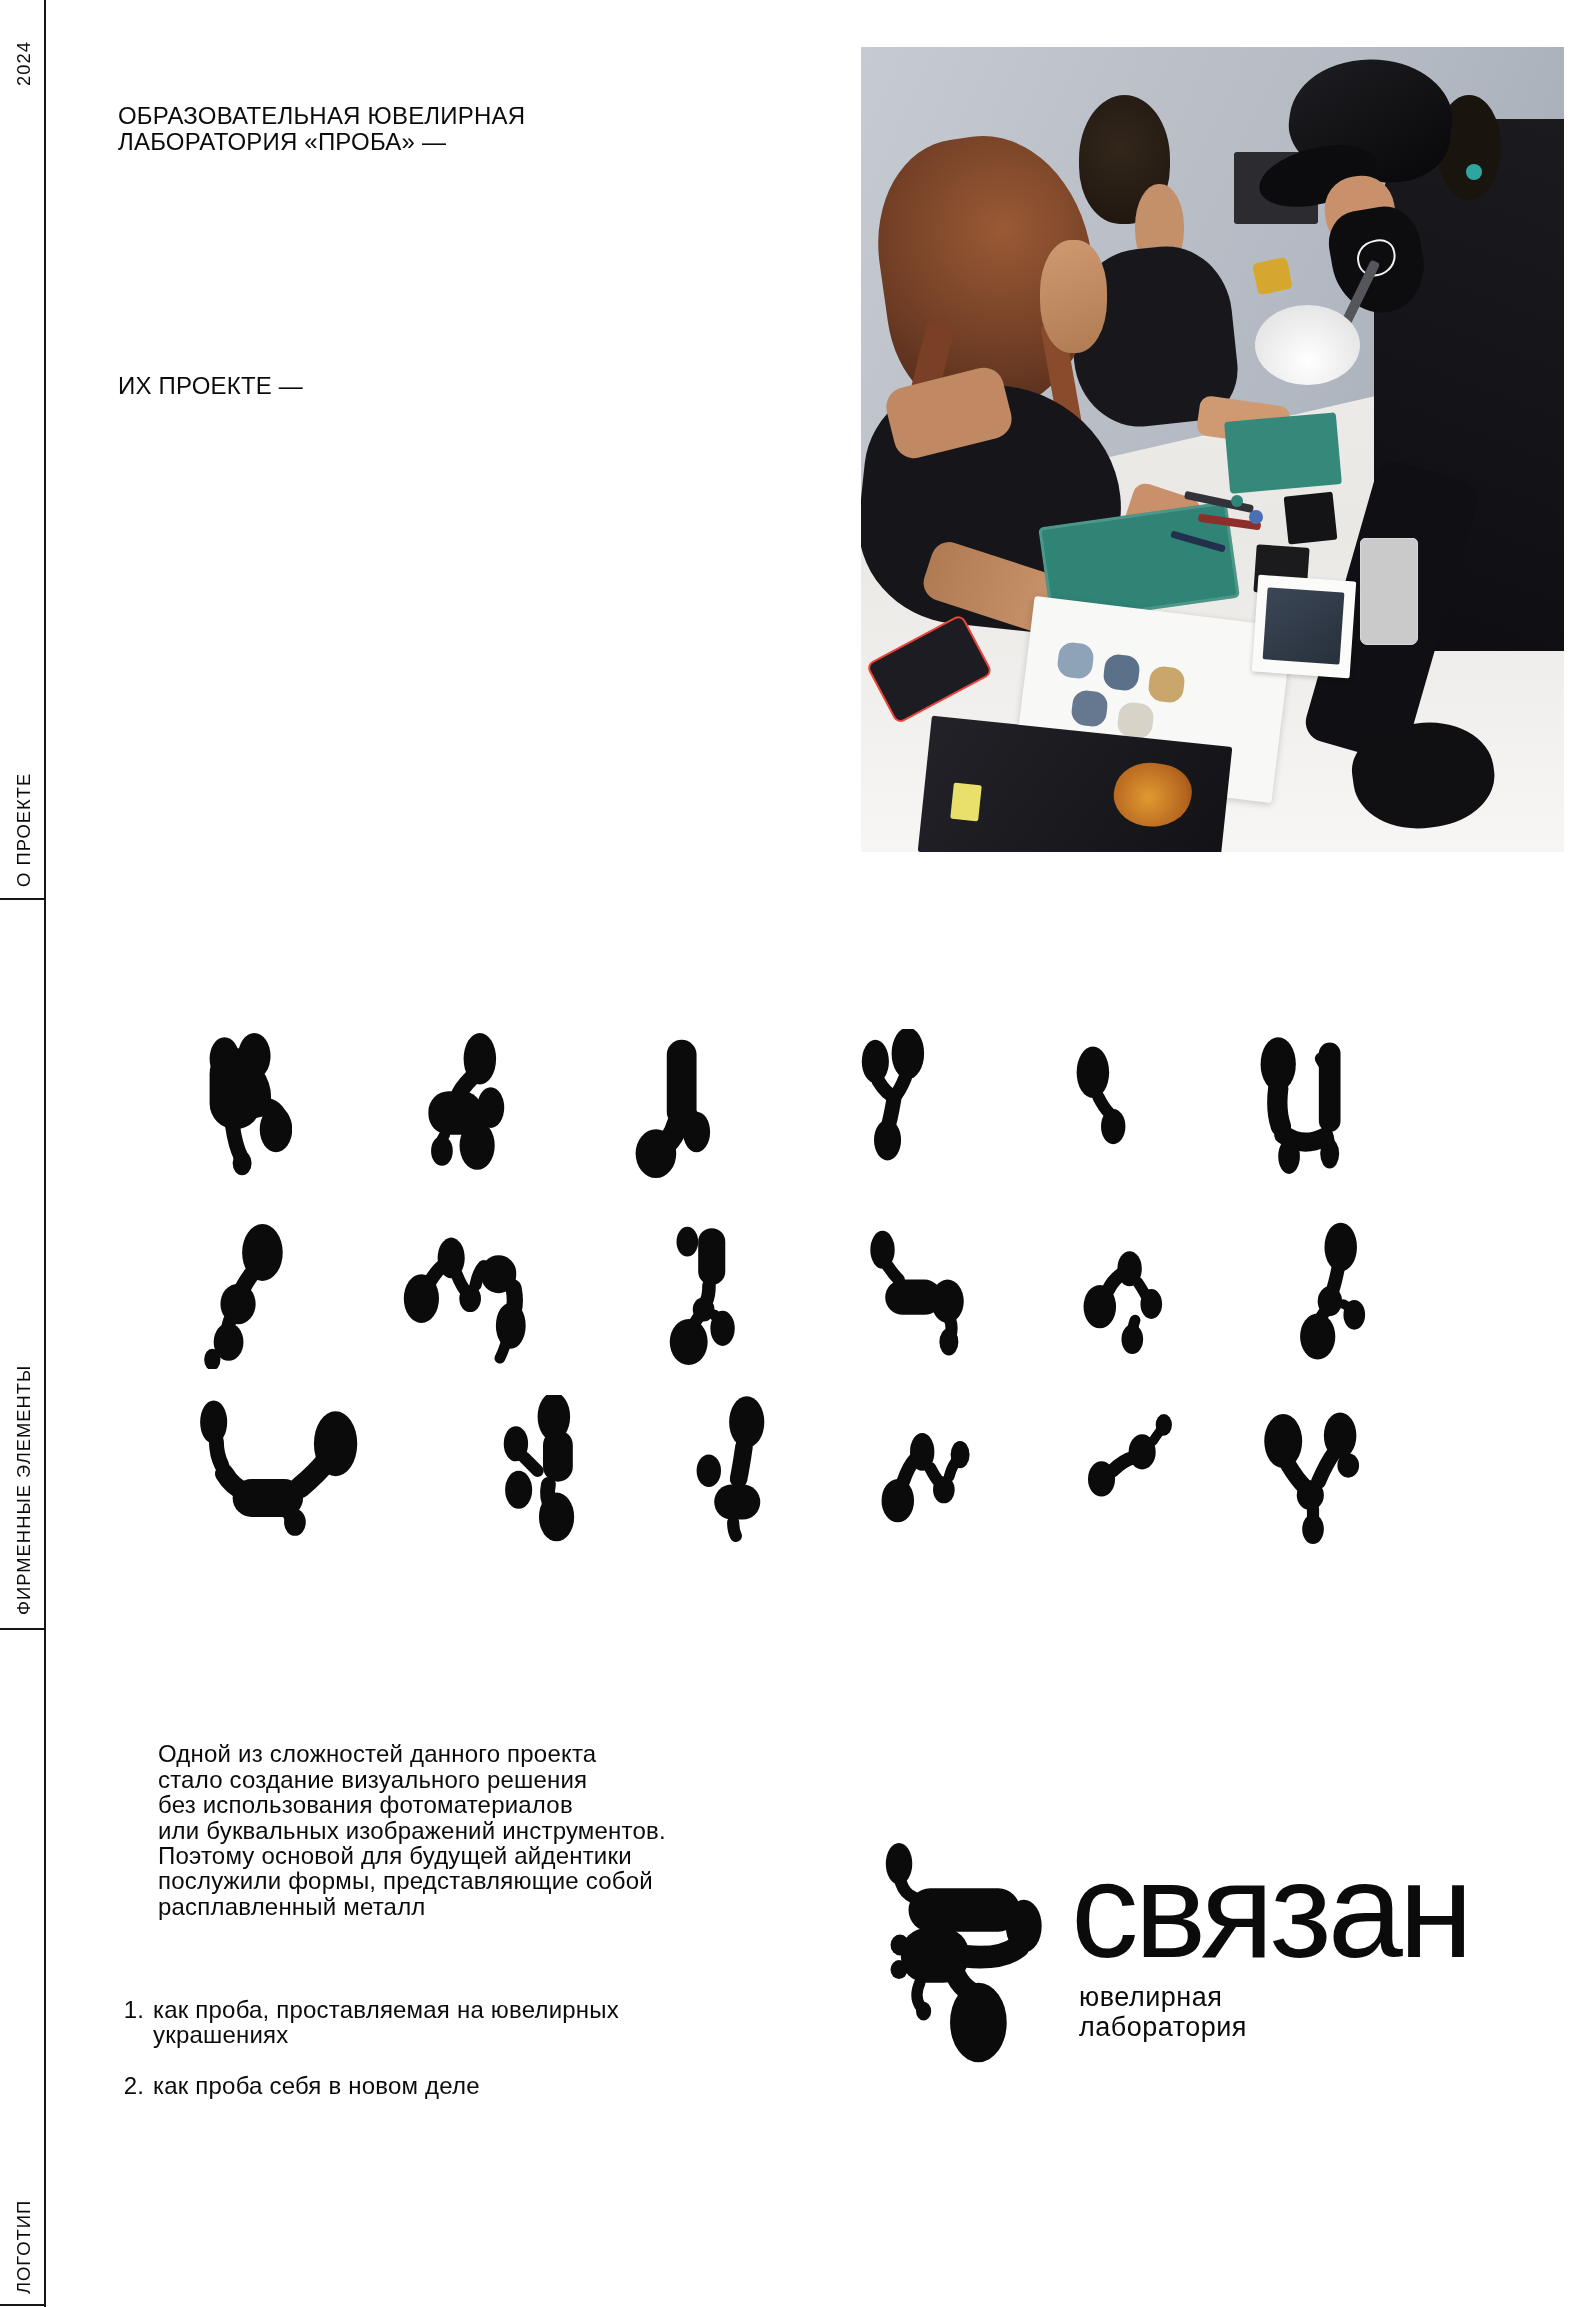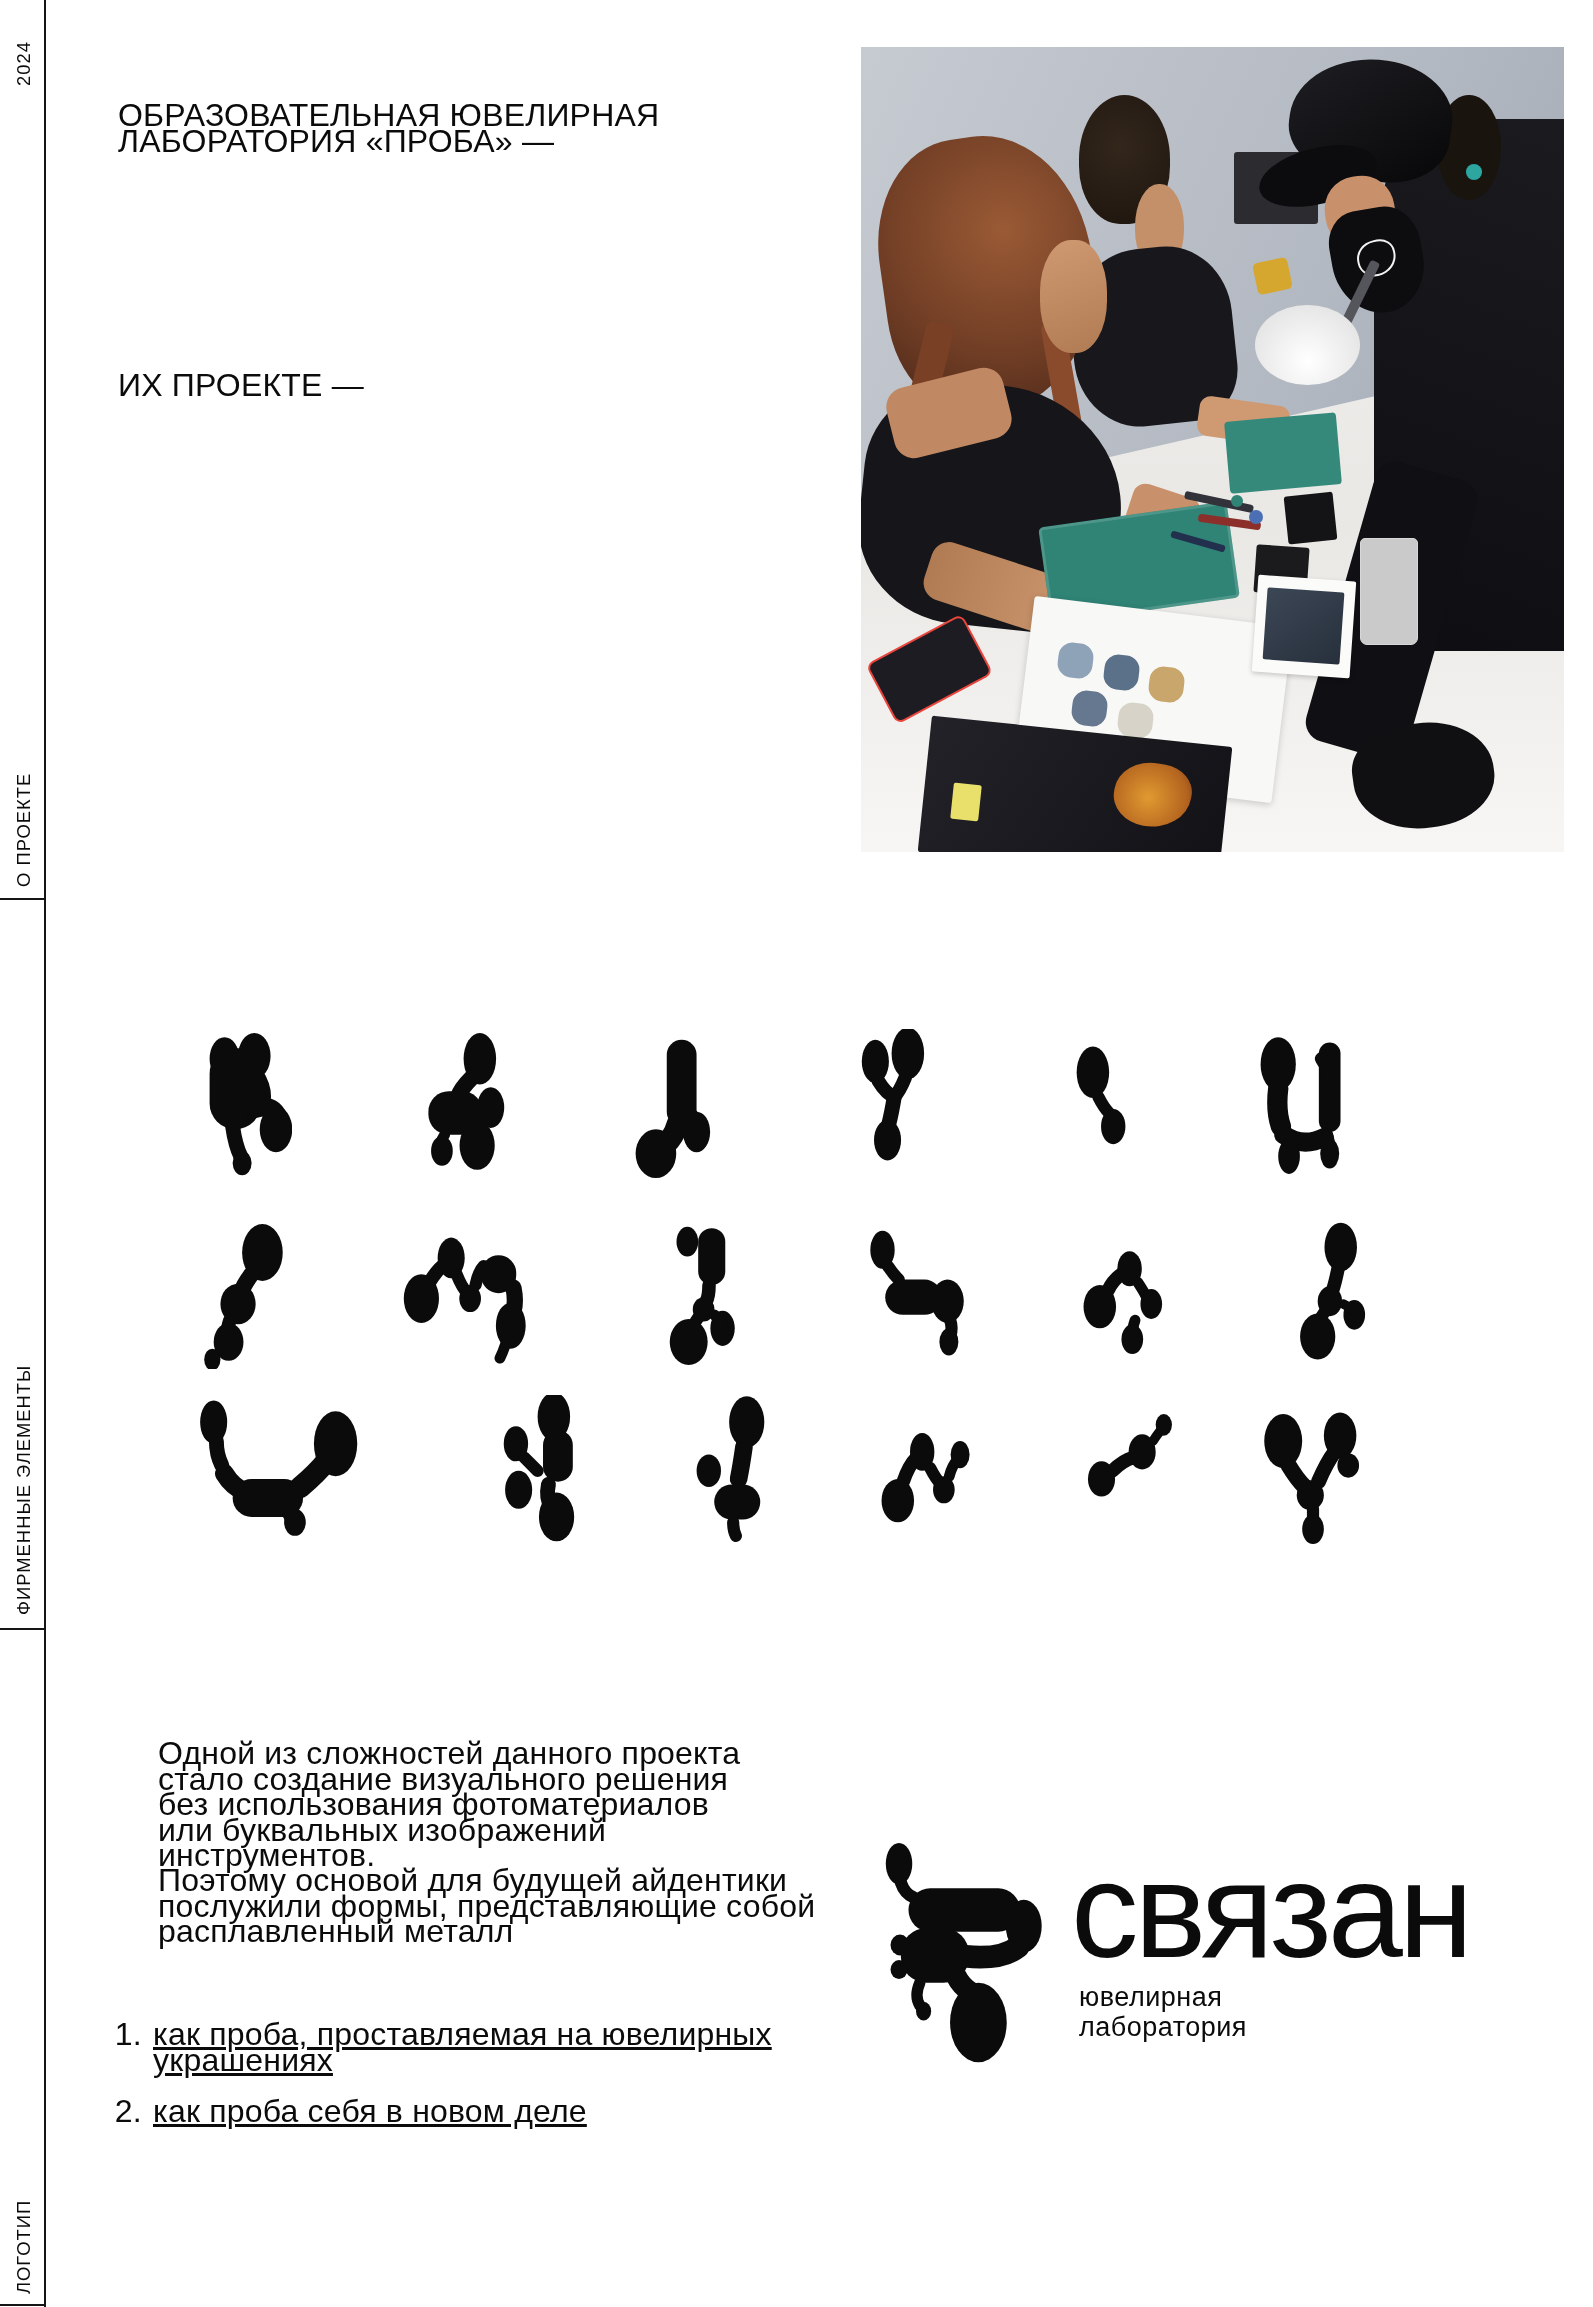--- a/index.html
+++ b/index.html
@@ -8,27 +8,27 @@
     font-family:"Liberation Sans", sans-serif;color:#0b0b0b;overflow:hidden;
   }
   
   .rail-v{position:absolute;left:44px;top:0;width:1.5px;height:2307px;background:#151515;}
   .rail-div{position:absolute;left:0;width:45px;height:1.5px;background:#151515;}
   .vlabel{
     position:absolute;transform-origin:0 0;transform:rotate(-90deg);
     font-size:18.4px;letter-spacing:1px;white-space:nowrap;color:#0b0b0b;
   }
   
-  .tblock{position:absolute;left:118px;font-size:32px;line-height:25.4px;letter-spacing:0.2px;white-space:pre-line;}
+  .tblock{position:absolute;left:118px;font-size:24px;line-height:25.4px;letter-spacing:0.2px;white-space:pre-line;}
   .tblock .hd{white-space:pre-line;}
   #story{width:707px;}
   #story .para{white-space:pre-line;margin-left:40px;}
   #story .para + .para{margin-top:50px;}
   #story ol{margin:27px 0 0 0;padding-left:33px;}
-  #story li{white-space:pre-line;padding-left:2px;text-decoration:underline;}
+  #story li{white-space:pre-line;padding-left:2px;}
   
   .blob-row{position:absolute;left:192px;width:1183px;display:flex;justify-content:space-between;align-items:flex-start;}
   .blob-cell{height:149px;}
   .blob-cell svg{height:100%;display:block;}
   
   #logo-icon{position:absolute;left:865px;top:1835px;width:189px;height:237px;}
   #logo-wordmark{position:absolute;left:1071px;top:1843px;font-size:135px;line-height:1;letter-spacing:-4px;}
   #logo-subtitle{position:absolute;left:1079px;top:1982px;font-size:27px;line-height:30px;letter-spacing:0.5px;white-space:pre-line;}
   
   #photo{

